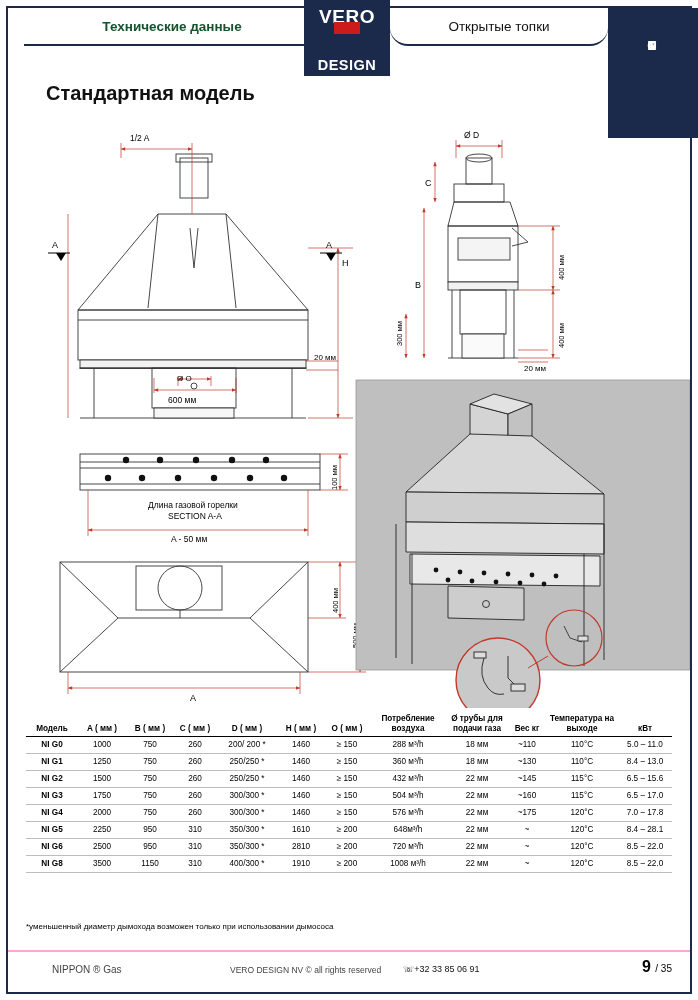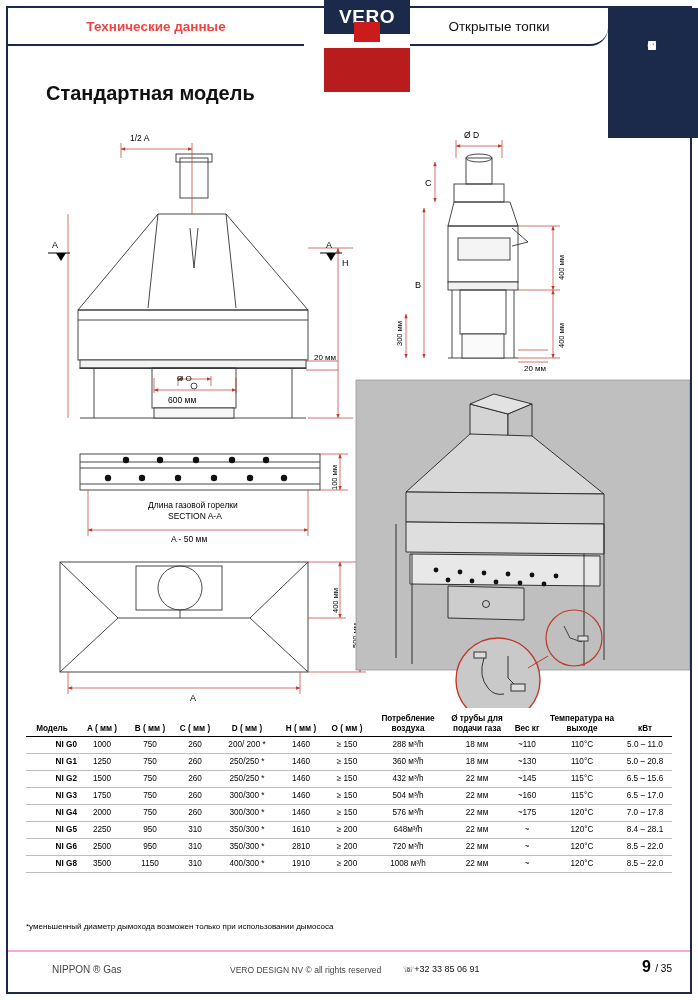--- a/index.html
+++ b/index.html
@@ -13,36 +13,35 @@
   }
   .page-border {
     position:absolute; left:6px; top:6px; width:686px; height:988px;
     border: 2px solid #1b2a4a;
   }
   
   .header {
     position:absolute; left:8px; top:8px; width:682px; height:72px;
   }
   .hdr-left {
-    position:absolute; left:0; top:0; width:296px; height:38px;
+    position:absolute; left:16px; top:0; width:296px; height:38px;
     border-bottom: 2px solid #1b2a4a;
     display:flex; align-items:center; justify-content:center;
-    font-weight:bold; font-size:13.5px; color:#ef4444;
+    font-weight:bold; font-size:13.5px; color:#14532d;
   }
   .hdr-right {
     position:absolute; left:382px; top:0; width:218px; height:38px;
     border-bottom: 2px solid #1b2a4a;
     display:flex; align-items:center; justify-content:center;
     font-size:13.5px; color:#111;border-radius:18px;
   }
   .logo {
-    position:absolute; left:296px; top:-8px; width:86px; height:92px;
-    background:#b91c1c;
+    position:absolute; left:296px; top:-8px; width:86px; height:76px;
+    background:#0f766e;
     border:0;
-    margin-left:20px;
   }
   .logo .logo-top {
     position:absolute; left:0; top:0; width:86px; height:34px;
     background:#1b2a4a; color:#fff;
     display:flex; align-items:center; justify-content:center;
     font-weight:bold; font-size:19px; letter-spacing:0.5px;
   }
   .logo .logo-bot {
     position:absolute; left:0; top:34px; width:86px; height:42px;
     background:#1b2a4a; color:#fff;
@@ -91,21 +90,21 @@
     padding:2px 1px; text-align:center;
     border-bottom:1.4px solid #000;
     vertical-align:bottom;
     line-height:10px;
   }
   table.spec td {
     padding:3px 1px; text-align:center;
     border-bottom:0.6px solid #bdbdbd;
     line-height:10px;
   }
-  table.spec td.model { font-weight:bold; text-align:right; }
+  table.spec td.model { font-weight:bold; text-align:center; }
   table.spec tr.sep td { border-top:1.2px solid #000; }
   .tbl-note {
     position:absolute; left:26px; top:922px; font-size:8px;
   }
   
   .footer {
     position:absolute; left:8px; top:950px; width:682px; height:44px;
     border-top:2px solid #f9a8d4;
   }
   .f-left { position:absolute; left:44px; top:12px; font-size:10px; color:#444; }
@@ -120,20 +119,21 @@
 
 <div class="page-border"></div>
 
 <div class="header">
   <div class="hdr-left">Технические данные</div>
   <div class="hdr-right">Открытые топки</div>
   <div class="logo">
     <div class="logo-top">VERO</div>
     <div class="logo-white"></div>
     <div class="logo-red"></div>
+    <div class="logo-bot">DESIGN</div>
   </div>
   <div class="vert-tab">
     <div class="vert-letters">
       <span>N</span>
       <span>I</span>
       <span>P</span>
       <span>P</span>
       <span>O</span>
       <span>N</span>
     </div>
@@ -397,21 +397,21 @@
         <td>1250</td>
         <td>750</td>
         <td>260</td>
         <td>250/250 *</td>
         <td>1460</td>
         <td>≥ 150</td>
         <td>360 м³/h</td>
         <td>18 мм</td>
         <td>~130</td>
         <td>110°C</td>
-        <td>5.0 – 20.8</td>
+        <td>8.4 – 13.0</td>
       </tr>
       <tr>
         <td class="model">NI G2</td>
         <td>1500</td>
         <td>750</td>
         <td>260</td>
         <td>250/250 *</td>
         <td>1460</td>
         <td>≥ 150</td>
         <td>432 м³/h</td>

